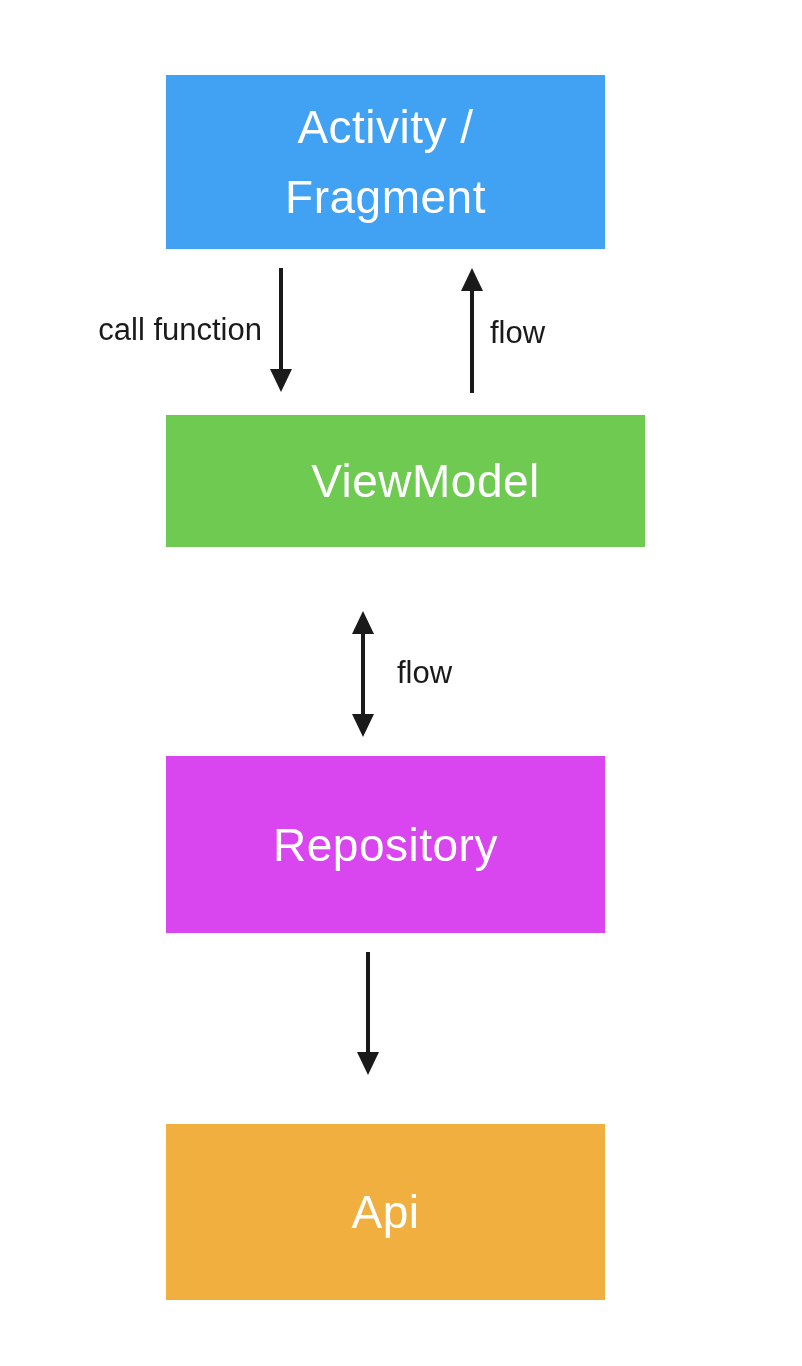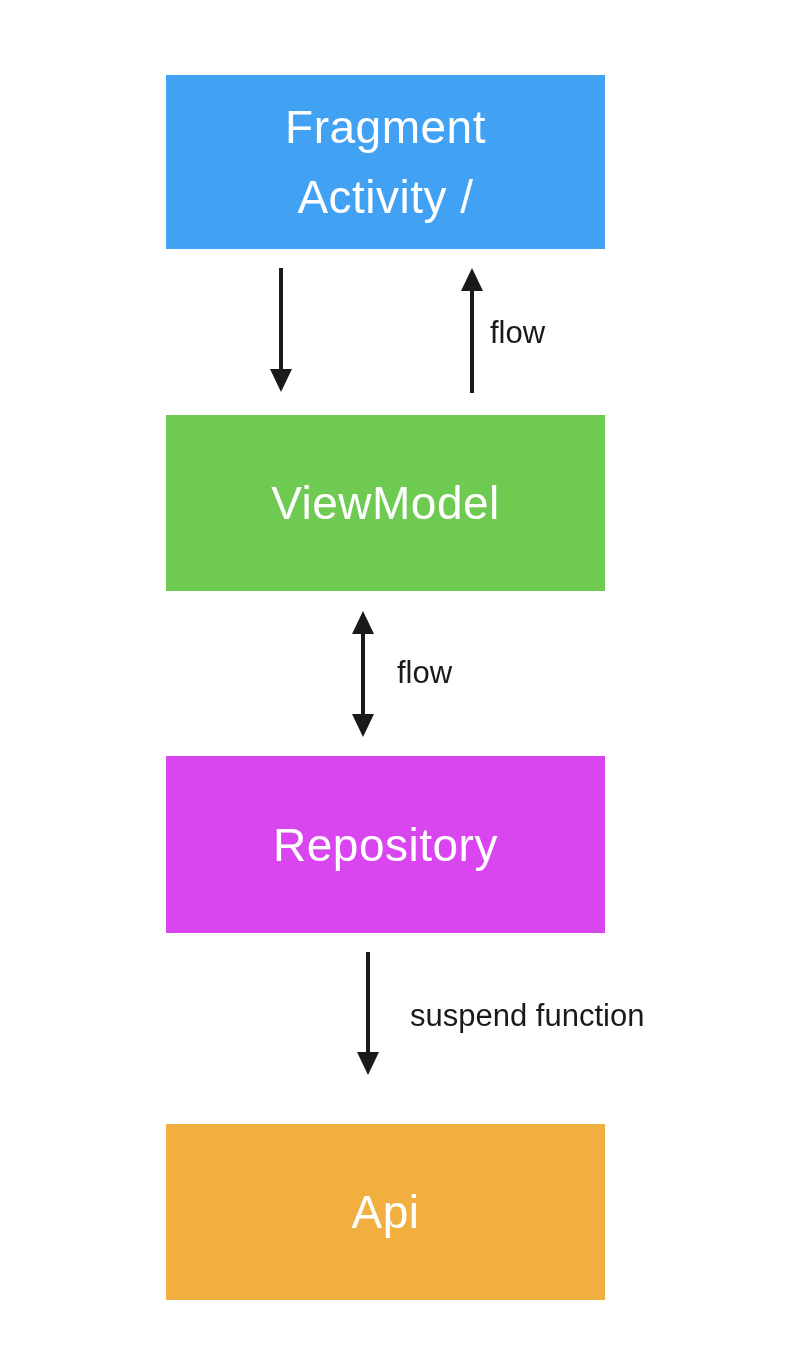--- a/index.html
+++ b/index.html
@@ -64,53 +64,53 @@
     top: 0;
     border-bottom: 23px solid var(--color-arrow, #1a1a1a);
   }
 </style>
 </head>
 <body>
 
 <div class="canvas">
 
   <div class="node" style="top: 75px; height: 174px; background-color: rgb(65, 161, 243);">
+    <div>Activity /</div>
     <div>Fragment</div>
-    <div>Activity /</div>
   </div>
 
+  <div class="edge-label" style="right:540px; top:311px;">call function</div>
   <div class="arrow" style="left:270px; top:268px; height:124px;">
     <div class="arrow-line" style="top:0; bottom:20px;"></div>
     <div class="arrow-head head-down"></div>
   </div>
 
   <div class="arrow" style="left:461px; top:268px; height:125px;">
     <div class="arrow-line" style="top:20px; bottom:0;"></div>
     <div class="arrow-head head-up"></div>
   </div>
   <div class="edge-label" style="left:490px; top:314px;">flow</div>
 
-  <div class="node" style="top: 415px; height: 176px; background-color: rgb(111, 202, 81);">
+  <div class="node" style="top: 415px; height: 132px; background-color: rgb(111, 202, 81); padding-left: 40px;">
     <div>ViewModel</div>
   </div>
 
   <div class="arrow" style="left:352px; top:611px; height:126px;">
     <div class="arrow-line" style="top:20px; bottom:20px;"></div>
     <div class="arrow-head head-up"></div>
     <div class="arrow-head head-down"></div>
   </div>
   <div class="edge-label" style="left:397px; top:654px;">flow</div>
 
   <div class="node" style="top: 756px; height: 177px; background-color: #d946ef;">
     <div>Repository</div>
   </div>
 
   <div class="arrow" style="left:357px; top:952px; height:123px;">
     <div class="arrow-line" style="top:0; bottom:20px;"></div>
     <div class="arrow-head head-down"></div>
   </div>
-  <div class="edge-label" style="left:410px; top:997px;">suspend function</div>
 
   <div class="node" style="top: 1097px; height: 176px; background-color: rgb(241, 175, 64); margin-top: 27px;">
     <div>Api</div>
   </div>
 
 </div>
 
 </body></html>

